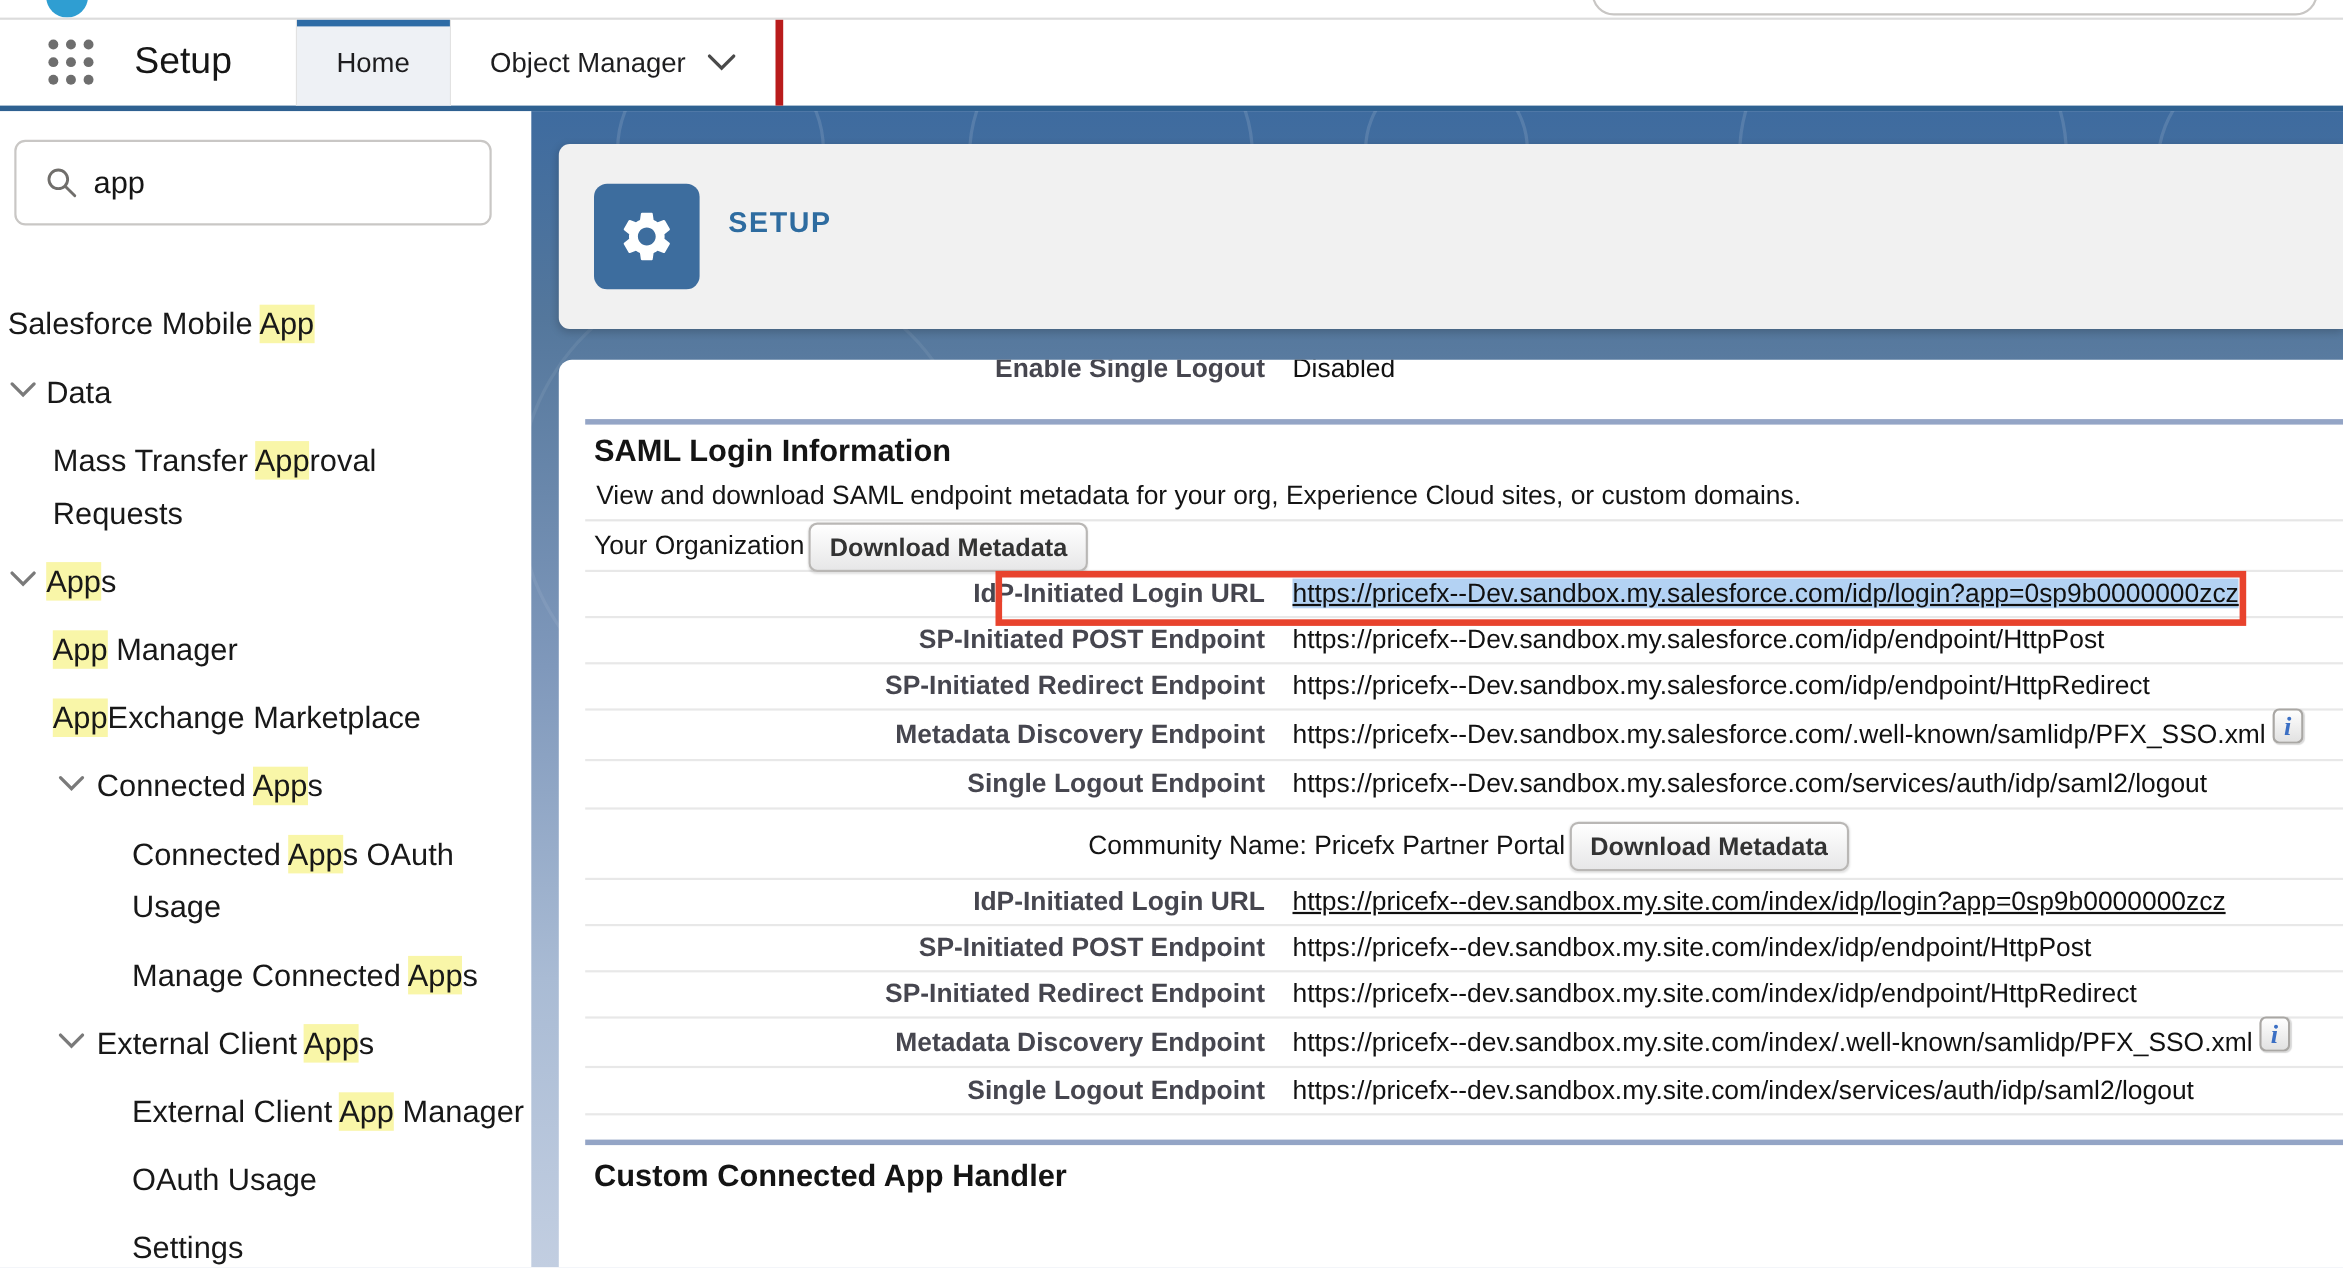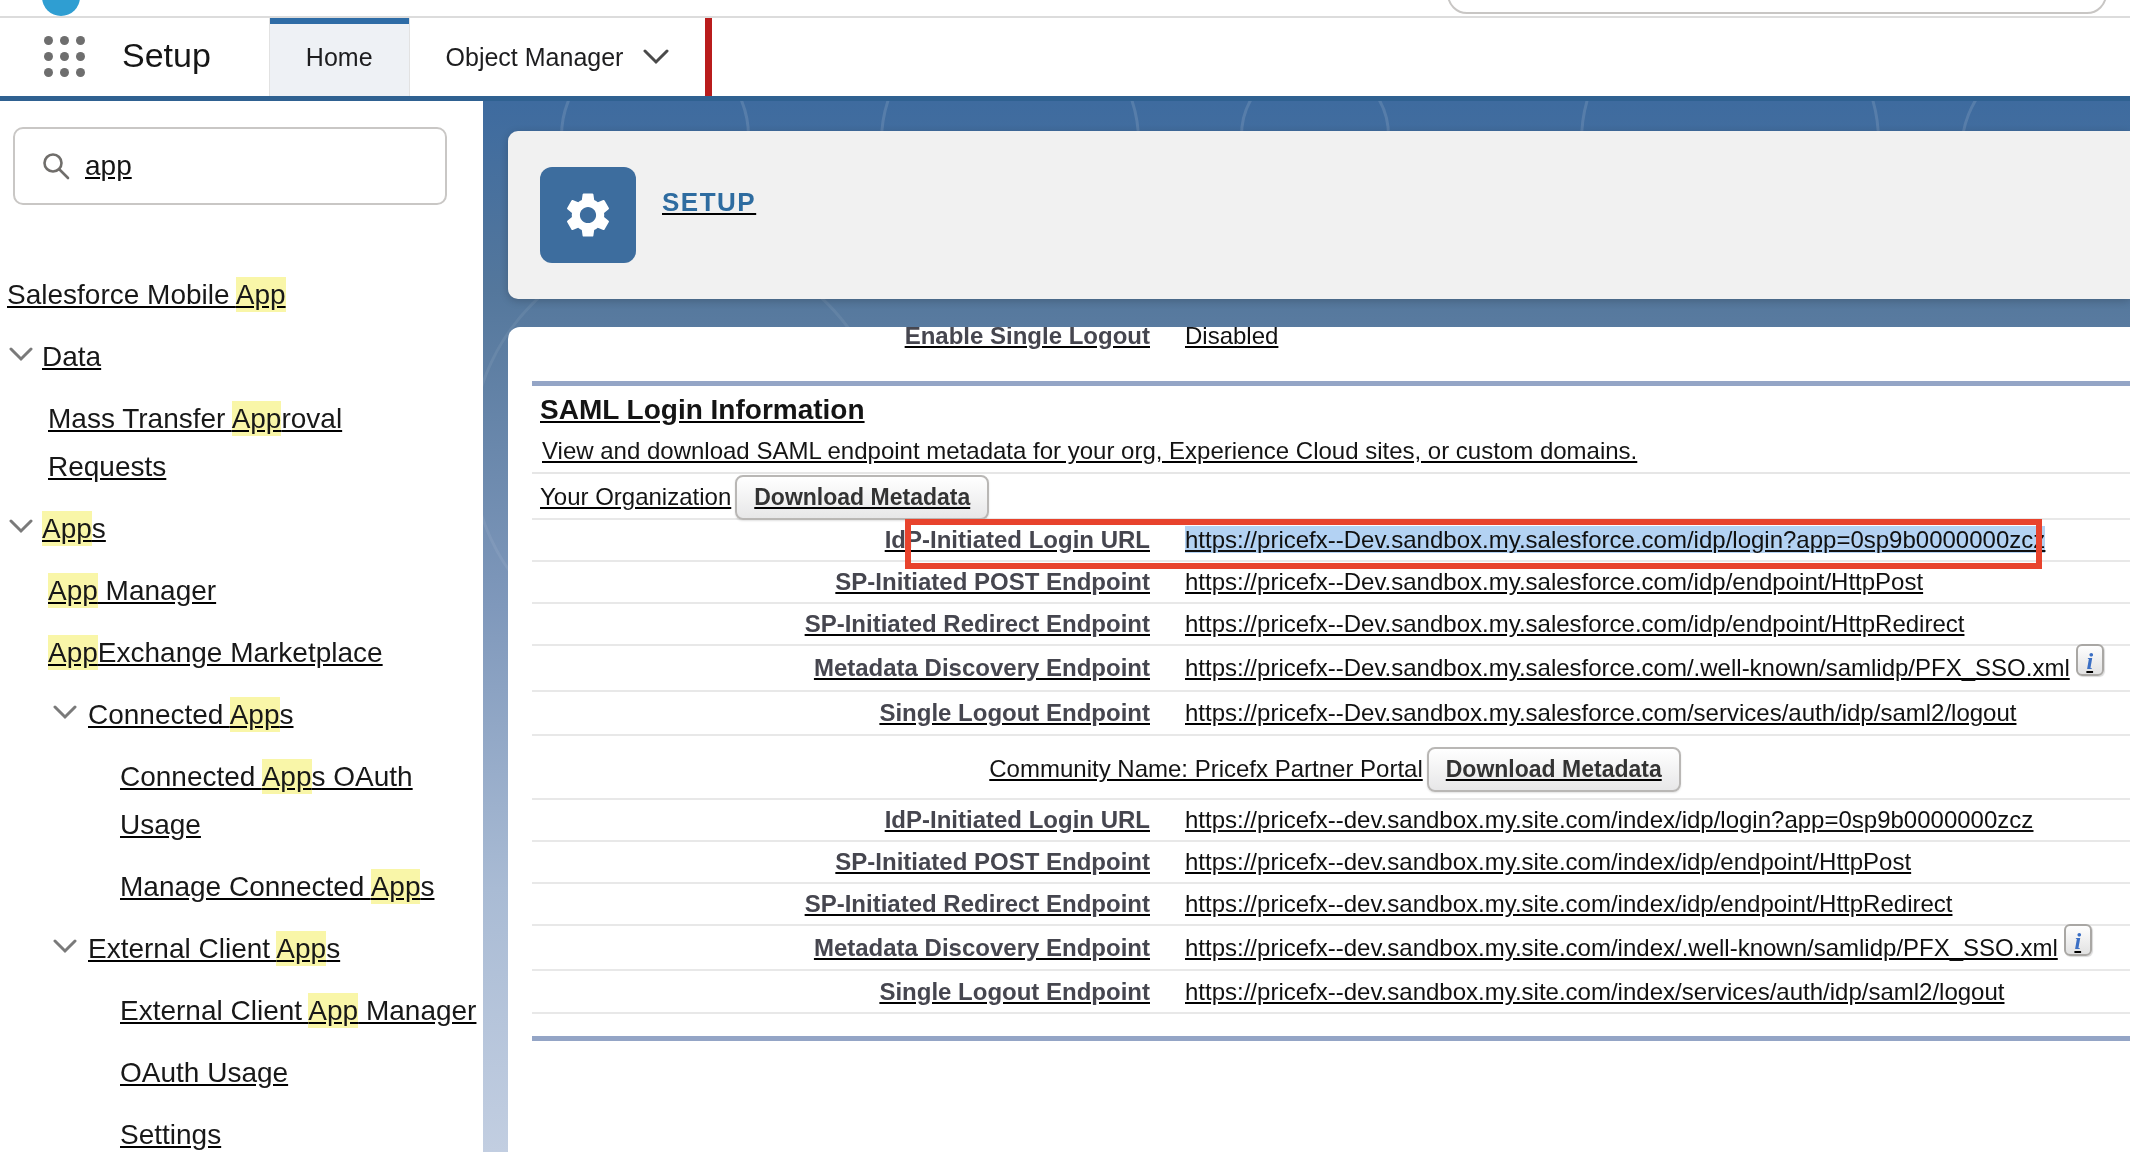--- a/index.html
+++ b/index.html
@@ -19,21 +19,21 @@
   .tabs { display:flex; margin-left:58px; }
   .tab { display:flex; align-items:center; justify-content:center; font-size:25px; color:#1d1d1f; padding:0 36px; position:relative; cursor:pointer; }
   .tab.active { background:#eef1f5; border-left:1px solid #e2e2e2; border-right:1px solid #e2e2e2; }
   .tab.active::before { content:""; position:absolute; top:0; left:0; right:0; height:6px; background:var(--tab-accent); }
   .tab .chev { margin-left:20px; }
   .tab.plain { border-right:7px solid #b91c1c; }
   .navline { height:5px; background:#2f6191; }
 
   
   .body-bg { height:1051px; position:relative; display:flex; overflow:hidden;
-             background:linear-gradient(180deg,#3e6b9f 0%,#54779c 18%,#7f98bb 48%,#a9bbd4 75%,#c2cee1 100%);text-decoration:underline; }
+             background:linear-gradient(180deg,#3e6b9f 0%,#54779c 18%,#7f98bb 48%,#a9bbd4 75%,#c2cee1 100%); }
   .ring { position:absolute; border:3px solid rgba(255,255,255,.12); border-radius:50%; }
 
   
   .sidebar { width:483px; background:#fff; height:100%; position:relative; z-index:2; padding-top:26px; }
   .searchbox { width:434px; height:78px; margin-left:13px; border:2px solid #c9c7c5; border-radius:10px; display:flex; align-items:center; background:#fff; }
   .searchbox svg { margin:0 14px 0 26px; flex:none; }
   .searchbox input { border:none; outline:none; font-size:28px; color:#161616; width:320px; font-family:inherit; background:transparent; }
   .tree { list-style:none; margin-top:66px; }
   .tree li { position:relative; font-size:28px; line-height:48px; color:#181818; margin-bottom:14px; cursor:pointer; }
   .tree li .chv { position:absolute; top:14px; }
@@ -46,21 +46,21 @@
   .tree li.w300 { max-width:420px; }
   .tree mark { background:var(--hl-yellow); color:inherit; padding:2px 0; }
 
   
   .main-col { flex:1; padding-left:25px; display:flex; flex-direction:column; position:relative; z-index:2; }
   .header-card { margin-top:30px; height:168px; background:#f1f1f1; border-radius:10px 0 0 10px; box-shadow:0 2px 8px rgba(0,0,0,.20); display:flex; align-items:center; padding-left:32px; }
   .gear-tile { width:96px; height:96px; border-radius:12px; background:#3d6d9e; display:flex; align-items:center; justify-content:center; flex:none; }
   .eyebrow { font-size:26px; font-weight:600; letter-spacing:1.5px; color:#2e6ca0; margin:-26px 0 0 26px; }
 
   .content-card { margin-top:28px; flex:1; background:#fff; border-radius:12px 0 0 0; position:relative; overflow:hidden; padding-left:24px; }
-  .ep-row { display:grid; grid-template-columns:618px 1fr; column-gap:35px; align-items:center; }
+  .ep-row { display:grid; grid-template-columns:618px 1fr; column-gap:25px; align-items:center; }
   .ep-label { text-align:right; font-weight:bold; font-size:24px; color:#46464f; }
   .ep-value { font-size:24px; color:#111; display:flex; align-items:center; }
   a.ep-link { color:#101010; text-decoration:underline; }
   .sel { background:var(--sel-blue); }
   .row-clipped { margin-top:-14px; height:46px; }
   .divider-blue { height:5px; background:#94a5c6; margin-top:22px; }
   .divider-light { height:2px; background:#e6e6e6; margin-top:6px; }
   h2.sec { font-size:28px; font-weight:bold; color:#141414; margin:6px 0 0 8px; line-height:36px; }
   .desc { font-size:24px; color:#141414; margin:8px 0 0 10px; line-height:30px; }
   .inline-row { display:flex; align-items:center; gap:4px; margin-left:8px; font-size:24px; color:#141414; }
@@ -249,15 +249,16 @@
           </div>
           <div class="ep-row">
             <div class="ep-label">Single Logout Endpoint</div>
             <div class="ep-value">
               <span>https://pricefx--dev.sandbox.my.site.com/index/services/auth/idp/saml2/logout</span>
             </div>
           </div>
         </div>
 
       <div class="divider-blue"></div>
+      <h2 class="sec custom">Custom Connected App Handler</h2>
     </div>
   </div>
 </div>
 
 </body></html>

